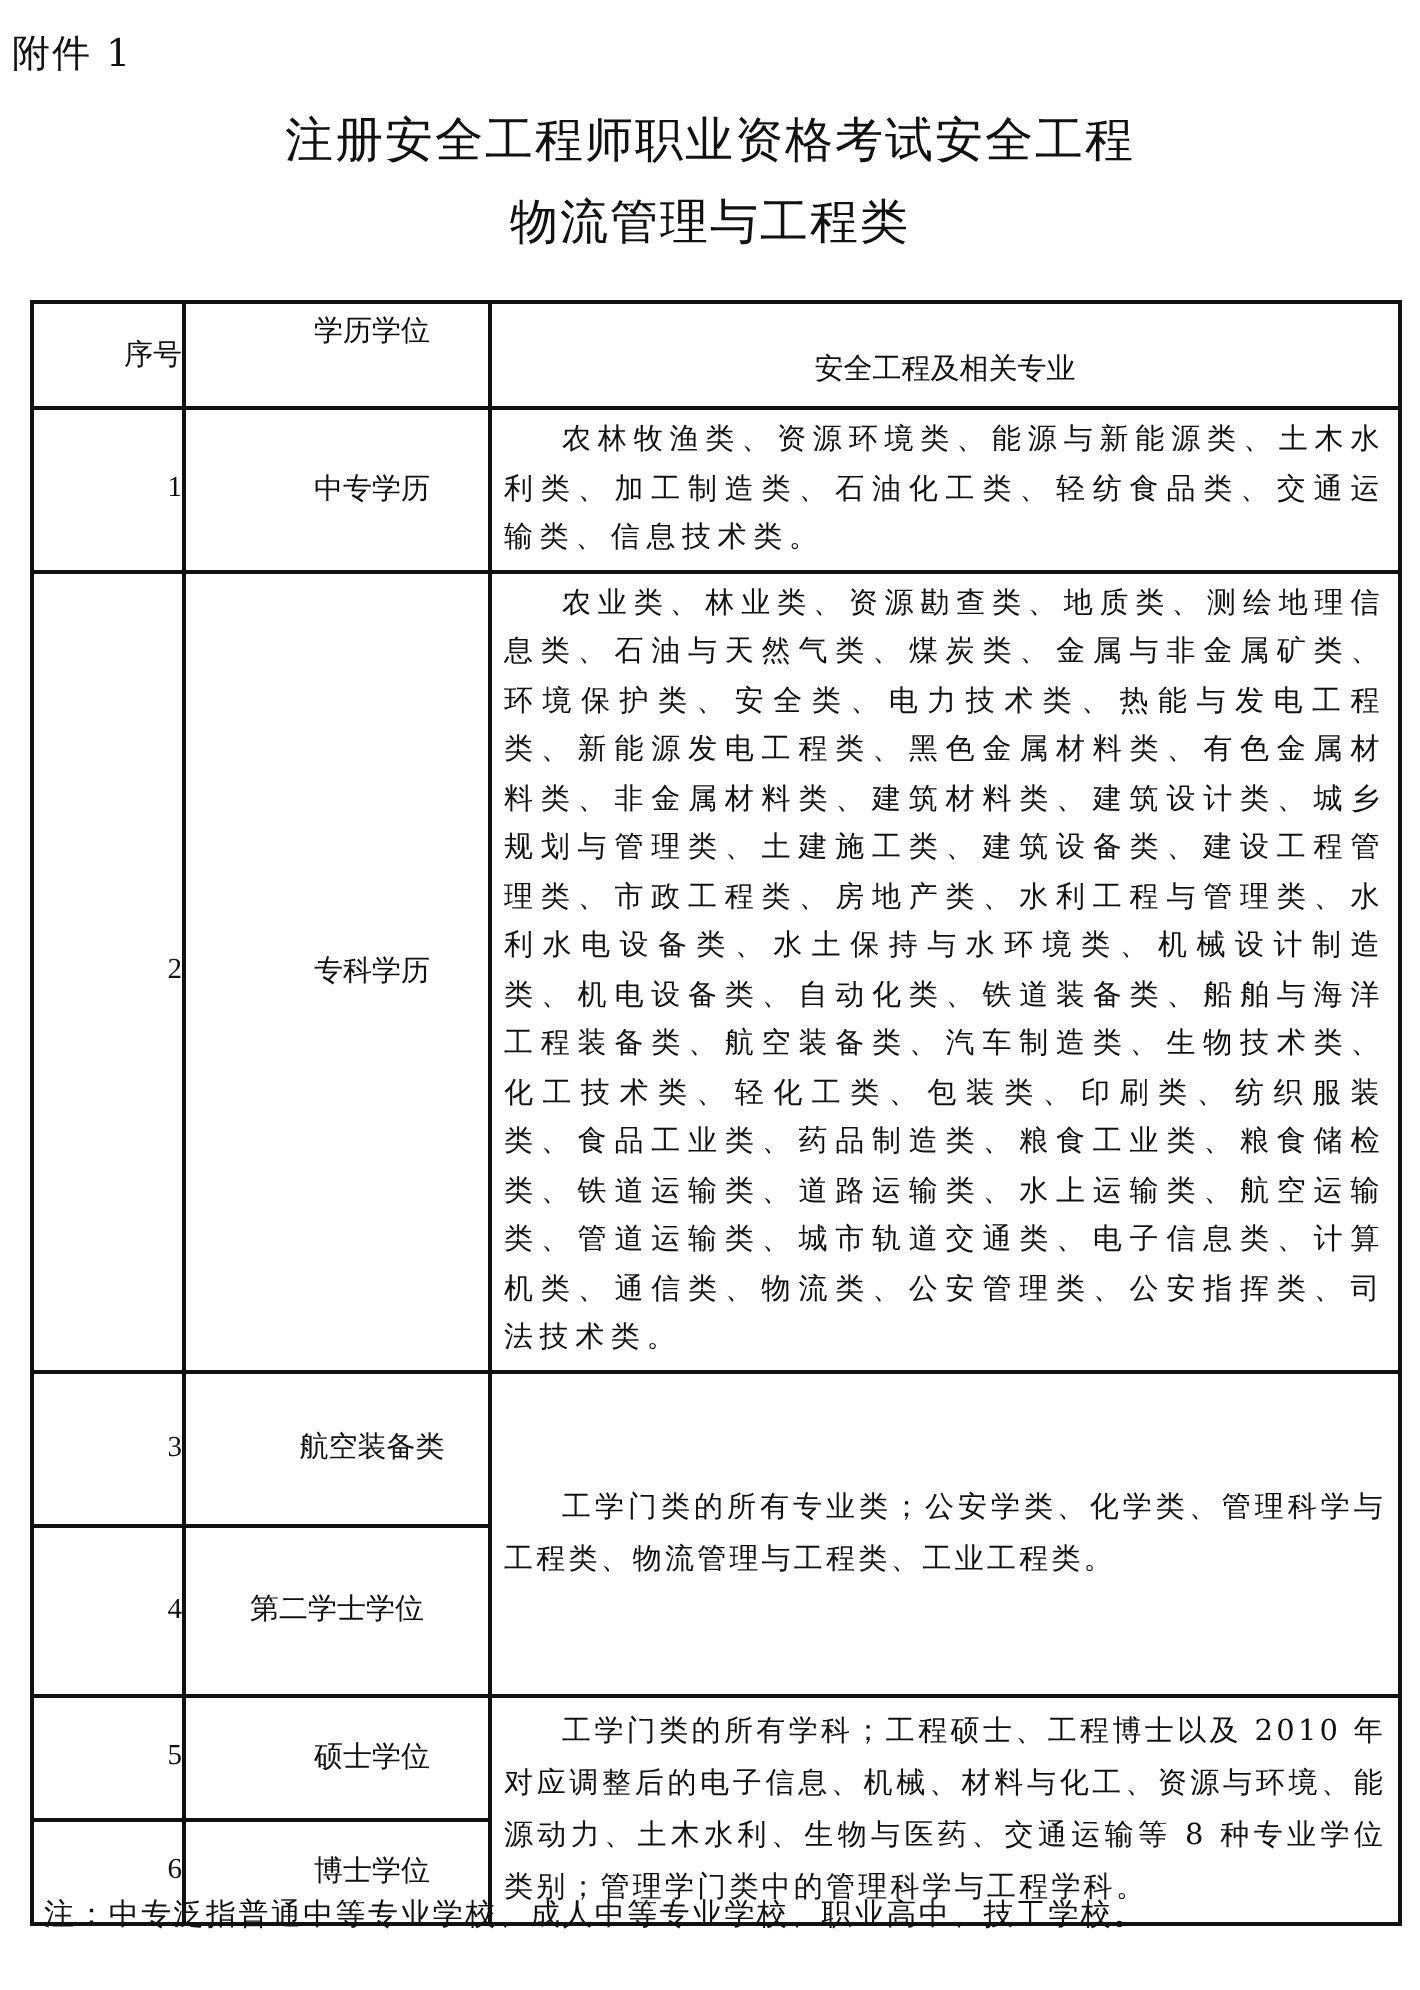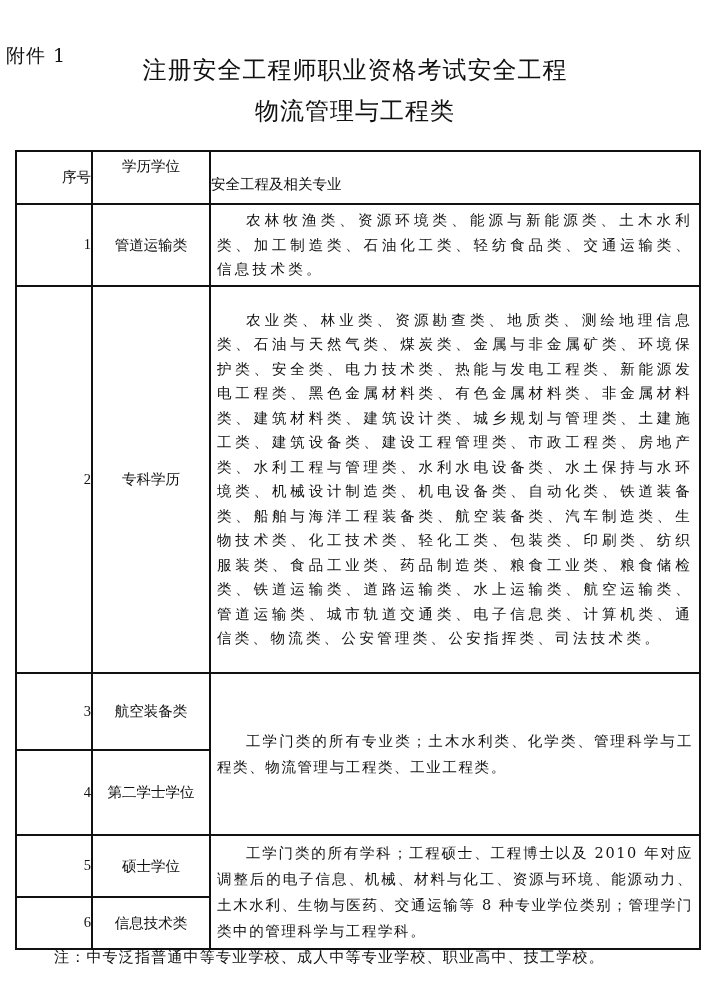--- a/index.html
+++ b/index.html
@@ -1,68 +1,68 @@
 <!DOCTYPE html>
 <html><head>
 <meta charset="utf-8">
 <style>
   html, body { margin:0; padding:0; background:#fff; }
   body { width:710px; height:995px; position:relative; overflow:hidden; color:#111;
          font-family: "DejaVu Serif", "Liberation Serif", serif; }
-  .attach { position:absolute; left:6px; top:14px; font-size:19px; letter-spacing:1px;margin-top:29px; }
+  .attach { position:absolute; left:6px; top:14px; font-size:19px; letter-spacing:1px; }
   .title { position:absolute; left:0; width:710px; text-align:center; font-family:"DejaVu Sans","Liberation Sans",sans-serif; font-weight:normal; font-size:24px; letter-spacing:1px; }
   .t1 { top:54px; } .t2 { top:95px; }
   table { position:absolute; left:15px; top:150px; width:686px; border-collapse:collapse; table-layout:fixed; }
   td, th { border:2px solid #111; font-weight:normal; font-size:14.5px; padding:0; vertical-align:middle; }
-  th { height:37px; text-align:left; }
+  th { height:37px; text-align:center; }
   .c1 { width:74px; text-align:right;font-family:Liberation Serif, serif; }
-  .c2 { width:116px; text-align:center; line-height:32px; }
+  .c2 { width:116px; text-align:center; line-height:32px;padding-left:35px; }
   .c3 { text-align:justify; padding:3px 6px 3px 6px; line-height:24.5px; letter-spacing:3.3px; text-indent:2em; }
   .c3.tight { letter-spacing:1.6px; line-height:26px; }
   .hdr3 { padding-top:14px; }
-  .note { position:absolute; left:22px; top:948px; font-size:15px; letter-spacing:1.2px;margin-left:32px; }
+  .note { position:absolute; left:22px; top:948px; font-size:15px; letter-spacing:1.2px; }
 </style>
 </head>
 <body>
 
 <div class="attach">附件 1</div>
 <div class="title t1">注册安全工程师职业资格考试安全工程</div>
 <div class="title t2">物流管理与工程类</div>
 
 <table>
   <tbody>
       <tr>
     <th class="c1">序号</th>
     <th class="c2" style="vertical-align:top;padding-top:2px;line-height:24px">学历学位</th>
     <th class="hdr3">安全工程及相关专业</th>
   </tr>
   <tr style="height:79px">
     <td class="c1">1</td>
-    <td class="c2">管道运输类</td>
+    <td class="c2">中专学历</td>
     <td class="c3">农林牧渔类、资源环境类、能源与新能源类、土木水利类、加工制造类、石油化工类、轻纺食品类、交通运输类、信息技术类。</td>
   </tr>
   <tr style="height:387px">
     <td class="c1">2</td>
     <td class="c2">专科学历</td>
     <td class="c3">农业类、林业类、资源勘查类、地质类、测绘地理信息类、石油与天然气类、煤炭类、金属与非金属矿类、环境保护类、安全类、电力技术类、热能与发电工程类、新能源发电工程类、黑色金属材料类、有色金属材料类、非金属材料类、建筑材料类、建筑设计类、城乡规划与管理类、土建施工类、建筑设备类、建设工程管理类、市政工程类、房地产类、水利工程与管理类、水利水电设备类、水土保持与水环境类、机械设计制造类、机电设备类、自动化类、铁道装备类、船舶与海洋工程装备类、航空装备类、汽车制造类、生物技术类、化工技术类、轻化工类、包装类、印刷类、纺织服装类、食品工业类、药品制造类、粮食工业类、粮食储检类、铁道运输类、道路运输类、水上运输类、航空运输类、管道运输类、城市轨道交通类、电子信息类、计算机类、通信类、物流类、公安管理类、公安指挥类、司法技术类。</td>
   </tr>
   <tr style="height:77px">
     <td class="c1">3</td>
     <td class="c2">航空装备类</td>
-    <td class="c3 tight" rowspan="2">工学门类的所有专业类；土木水利类、化学类、管理科学与工程类、物流管理与工程类、工业工程类。</td>
+    <td class="c3 tight" rowspan="2">工学门类的所有专业类；公安学类、化学类、管理科学与工程类、物流管理与工程类、工业工程类。</td>
   </tr>
   <tr style="height:85px">
     <td class="c1">4</td>
     <td class="c2" style="padding:0 10px">第二学士学位</td>
   </tr>
   <tr style="height:62px">
     <td class="c1">5</td>
     <td class="c2">硕士学位</td>
     <td class="c3 tight" rowspan="2">工学门类的所有学科；工程硕士、工程博士以及 2010 年对应调整后的电子信息、机械、材料与化工、资源与环境、能源动力、土木水利、生物与医药、交通运输等 8 种专业学位类别；管理学门类中的管理科学与工程学科。</td>
   </tr>
   <tr style="height:52px">
     <td class="c1">6</td>
-    <td class="c2">信息技术类</td>
+    <td class="c2">博士学位</td>
   </tr>
 </tbody>
   </table>
 
 <div class="note">注：中专泛指普通中等专业学校、成人中等专业学校、职业高中、技工学校。</div>
 
 </body></html>

